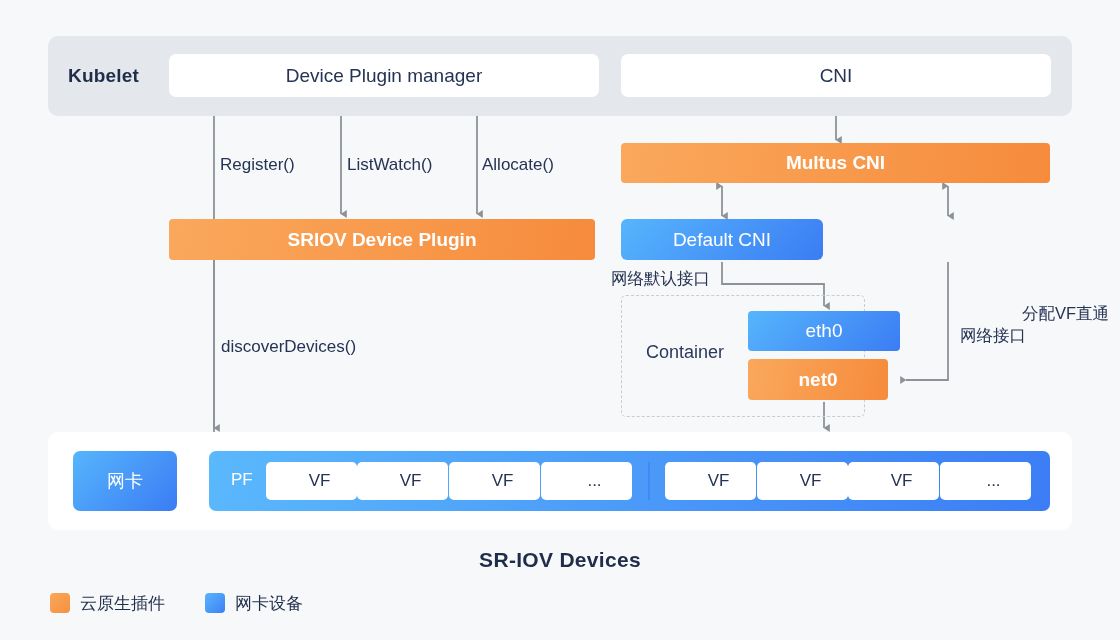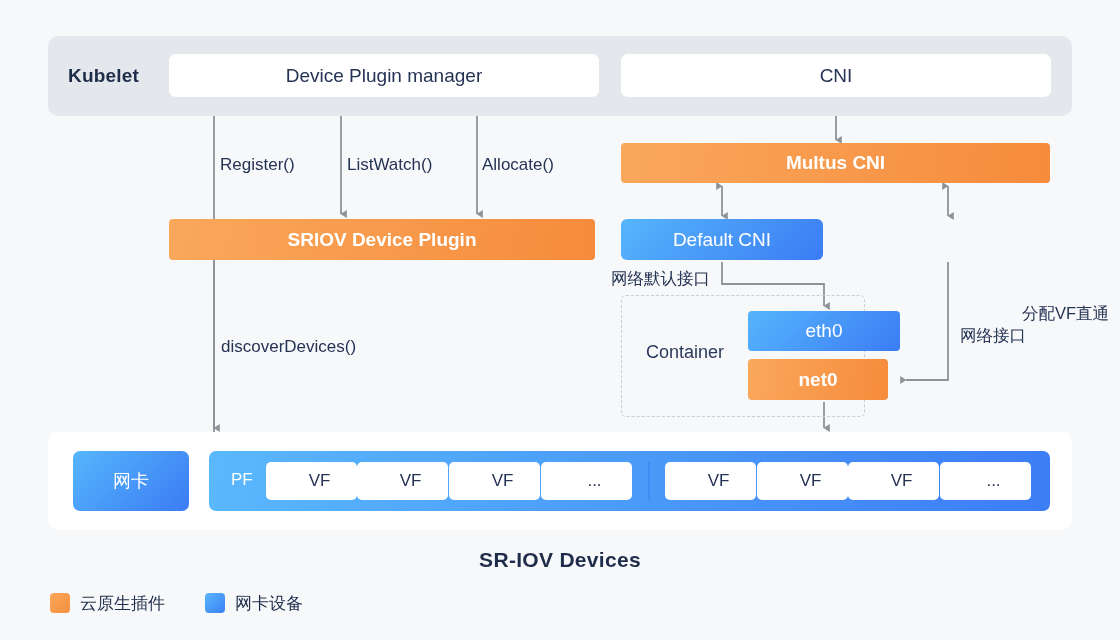--- a/index.html
+++ b/index.html
@@ -56,21 +56,21 @@
   }
   .eth0{left:748px;top:311px;width:152px;height:40px;border-radius:4px;font-weight:normal;}
   .net0{left:748px;top:359px;width:140px;height:41px;border-radius:4px;font-weight:bold;}
 
   
   .dev-panel{
     left:48px;top:432px;width:1024px;height:98px;
     background:#ffffff;border-radius:10px;
   }
   .nic{
-    left:73px;top:451px;width:116px;height:60px;
+    left:73px;top:451px;width:104px;height:60px;
     font-size:18px;border-radius:7px;
   }
   .pf-strip{
     left:209px;top:451px;width:841px;height:60px;
     background:linear-gradient(100deg,#5ab8fc 0%,#3c7df5 100%);
     border-radius:7px;
   }
   .pf-text{
     position:absolute;left:231px;top:470px;height:22px;
     color:#ffffff;font-size:17px;

